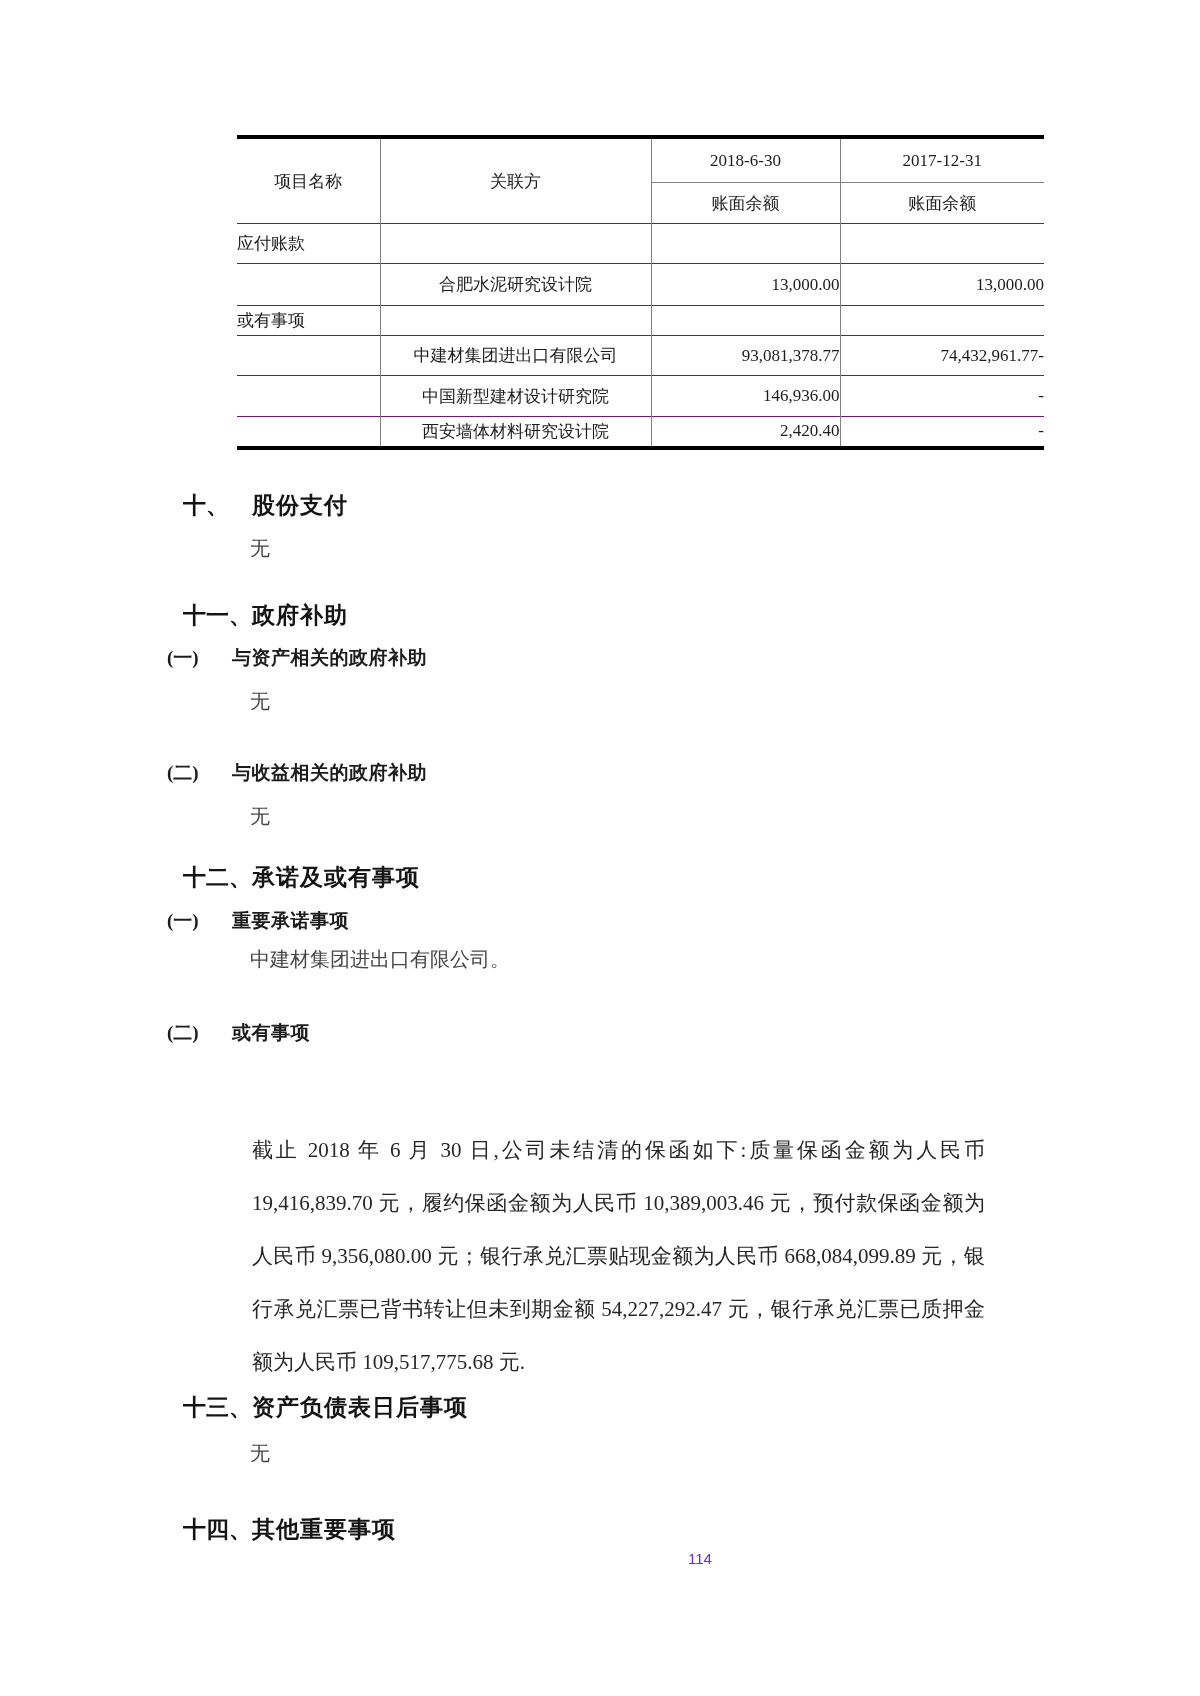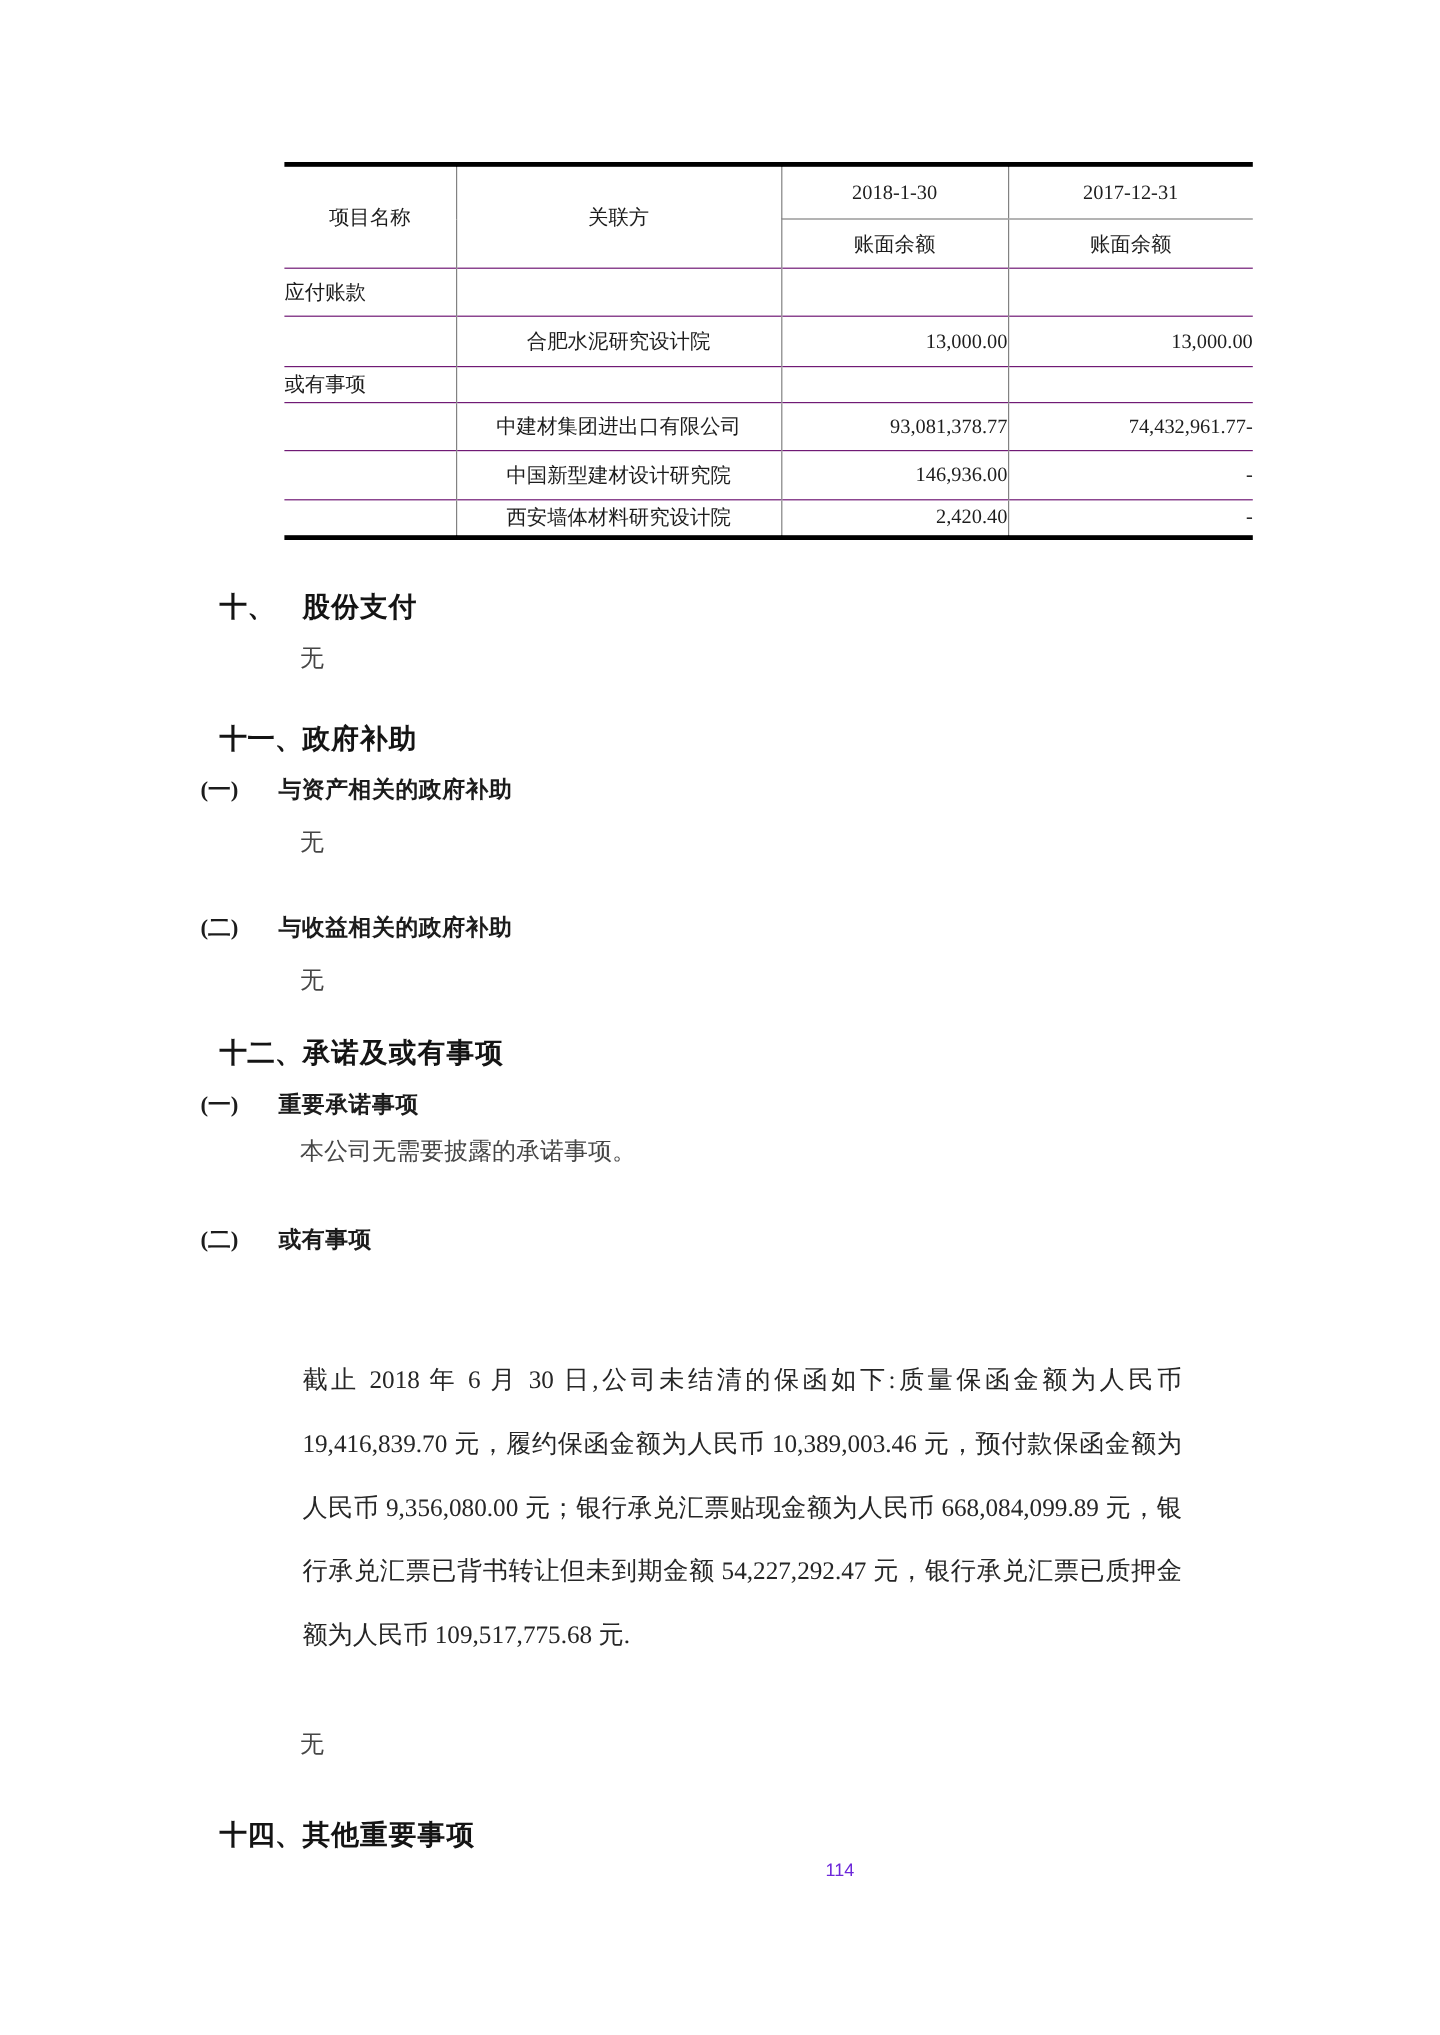--- a/index.html
+++ b/index.html
@@ -80,21 +80,21 @@
       <colgroup>
         <col style="width:143px">
           <col style="width:271px">
           <col style="width:189px">
           <col style="width:204px">
       </colgroup>
       <thead>
         <tr>
           <th class="c1" rowspan="2">项目名称</th>
           <th class="c2" rowspan="2">关联方</th>
-          <th class="c3 dateth">2018-1-30</th>
+          <th class="c3 dateth">2018-6-30</th>
           <th class="c4 dateth">2017-12-31</th>
         </tr>
         <tr class="hr2">
           <th class="c3">账面余额</th>
           <th class="c4">账面余额</th>
         </tr>
       </thead>
       <tbody>
         <tr class="rh40">
           <td class="c1">应付账款</td>
@@ -158,27 +158,31 @@
   <div class="bodytext" style="top:803px">无</div>
 
   <div class="sec" style="top:862px">
     <span class="num">十二、</span>
     <span>承诺及或有事项</span>
   </div>
   <div class="sub" style="top:908px">
     <span class="num">(一)</span>
     <span>重要承诺事项</span>
   </div>
-  <div class="bodytext" style="top:946px">本公司无需要披露的承诺事项。</div>
+  <div class="bodytext" style="top:946px">中建材集团进出口有限公司。</div>
   <div class="sub" style="top:1020px">
     <span class="num">(二)</span>
     <span>或有事项</span>
   </div>
   <div class="para" style="top:1124px">截止 2018 年 6 月 30 日,公司未结清的保函如下:质量保函金额为人民币 19,416,839.70 元，履约保函金额为人民币 10,389,003.46 元，预付款保函金额为人民币 9,356,080.00 元；银行承兑汇票贴现金额为人民币 668,084,099.89 元，银行承兑汇票已背书转让但未到期金额 54,227,292.47 元，银行承兑汇票已质押金额为人民币 109,517,775.68 元.</div>
 
+  <div class="sec" style="top:1392px">
+    <span class="num">十三、</span>
+    <span>资产负债表日后事项</span>
+  </div>
   <div class="bodytext" style="top:1440px">无</div>
 
   <div class="sec" style="top:1514px">
     <span class="num">十四、</span>
     <span>其他重要事项</span>
   </div>
 
   <div class="pagenum">114</div>
 
 </div>

